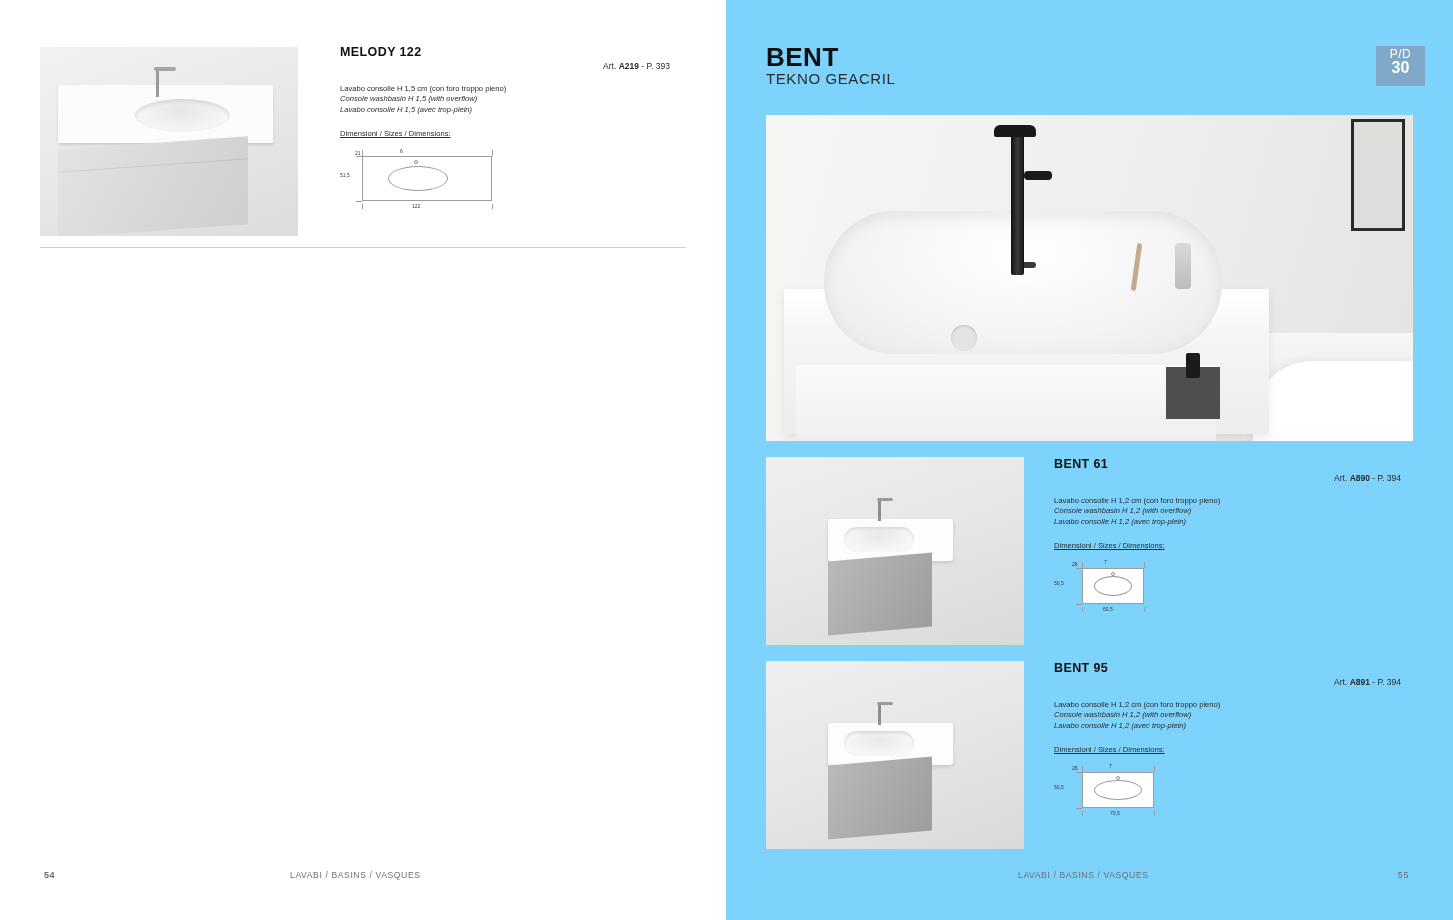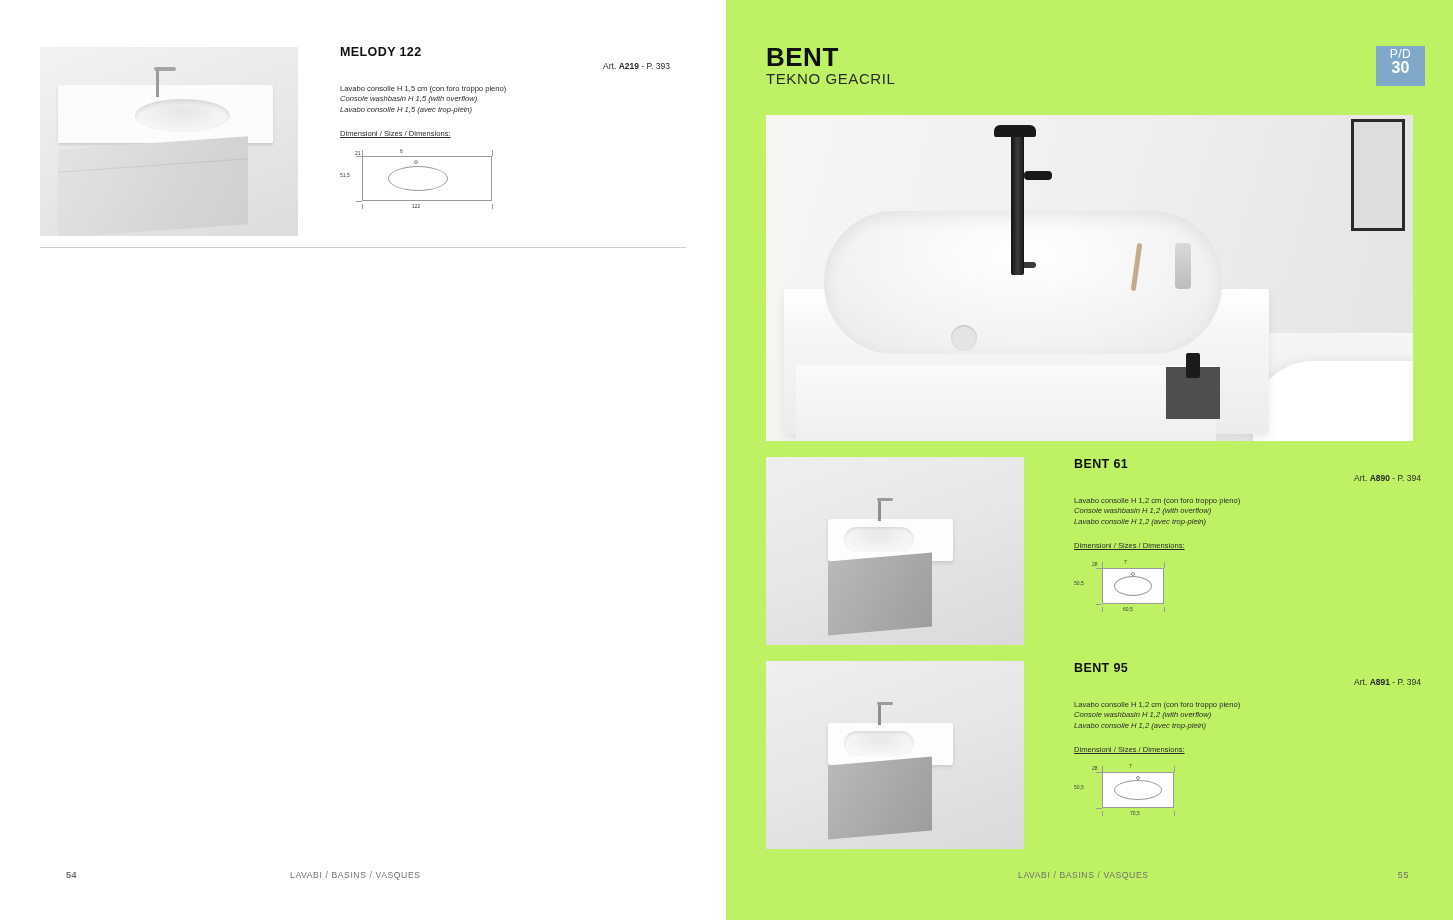--- a/index.html
+++ b/index.html
@@ -153,21 +153,21 @@
     left: 40px; top: 247px;
     width: 646px; height: 1px;
     background: #cfcfcf;
   }
 
   
   .right-page {
     position: absolute;
     left: 726px; top: 0;
     width: 727px; height: 920px;
-    background: #bef264;
+    background: #7dd3fc;
   }
   .brand-title {
     position: absolute;
     left: 40px; top: 42px;
     font-size: 26px;
     font-weight: bold;
     letter-spacing: .5px;
     color: #111;
   }
   .brand-sub {
@@ -363,21 +363,21 @@
   }
   .row .photo .cbody {
     position: absolute;
     left: 62px; top: 100px;
     width: 104px; height: 74px;
     background: linear-gradient(120deg,#b9b9b9 0%,#a8a8a8 60%,#9d9d9d 100%);
     transform: skewY(-5deg);
   }
   .row .text {
     position: absolute;
-    left: 308px; top: 0;
+    left: 288px; top: 0;
     width: 347px;
   }
 
   .footer-left, .footer-right {
     position: absolute;
     bottom: 40px;
     font-size: 8.6px;
     letter-spacing: .6px;
     color: #555;
   }
@@ -430,21 +430,21 @@
       <div class="tick" style="left:22px; top:58px; width:1px; height:5px;"></div>
       <div class="tick" style="left:152px; top:58px; width:1px; height:5px;"></div>
       <div class="lbl" style="left:15px; top:4px;">21</div>
       <div class="lbl" style="left:60px; top:2px;">6</div>
       <div class="lbl" style="left:0px; top:26px;">51,5</div>
       <div class="lbl" style="left:72px; top:57px;">122</div>
     </div>
 
     <div class="divider-left"></div>
 
-    <div class="footer-left" style="left:66px;font-weight:bold;">
+    <div class="footer-left" style="left:44px;font-weight:bold;">
       <span class="footer-num">54</span>
     </div>
     <div class="footer-left footer-cat" style="left:290px;">LAVABI / BASINS / VASQUES</div>
   </div>
 
   <div class="right-page">
 
     <div class="brand-title">BENT</div>
     <div class="brand-sub">TEKNO GEACRIL</div>
 

